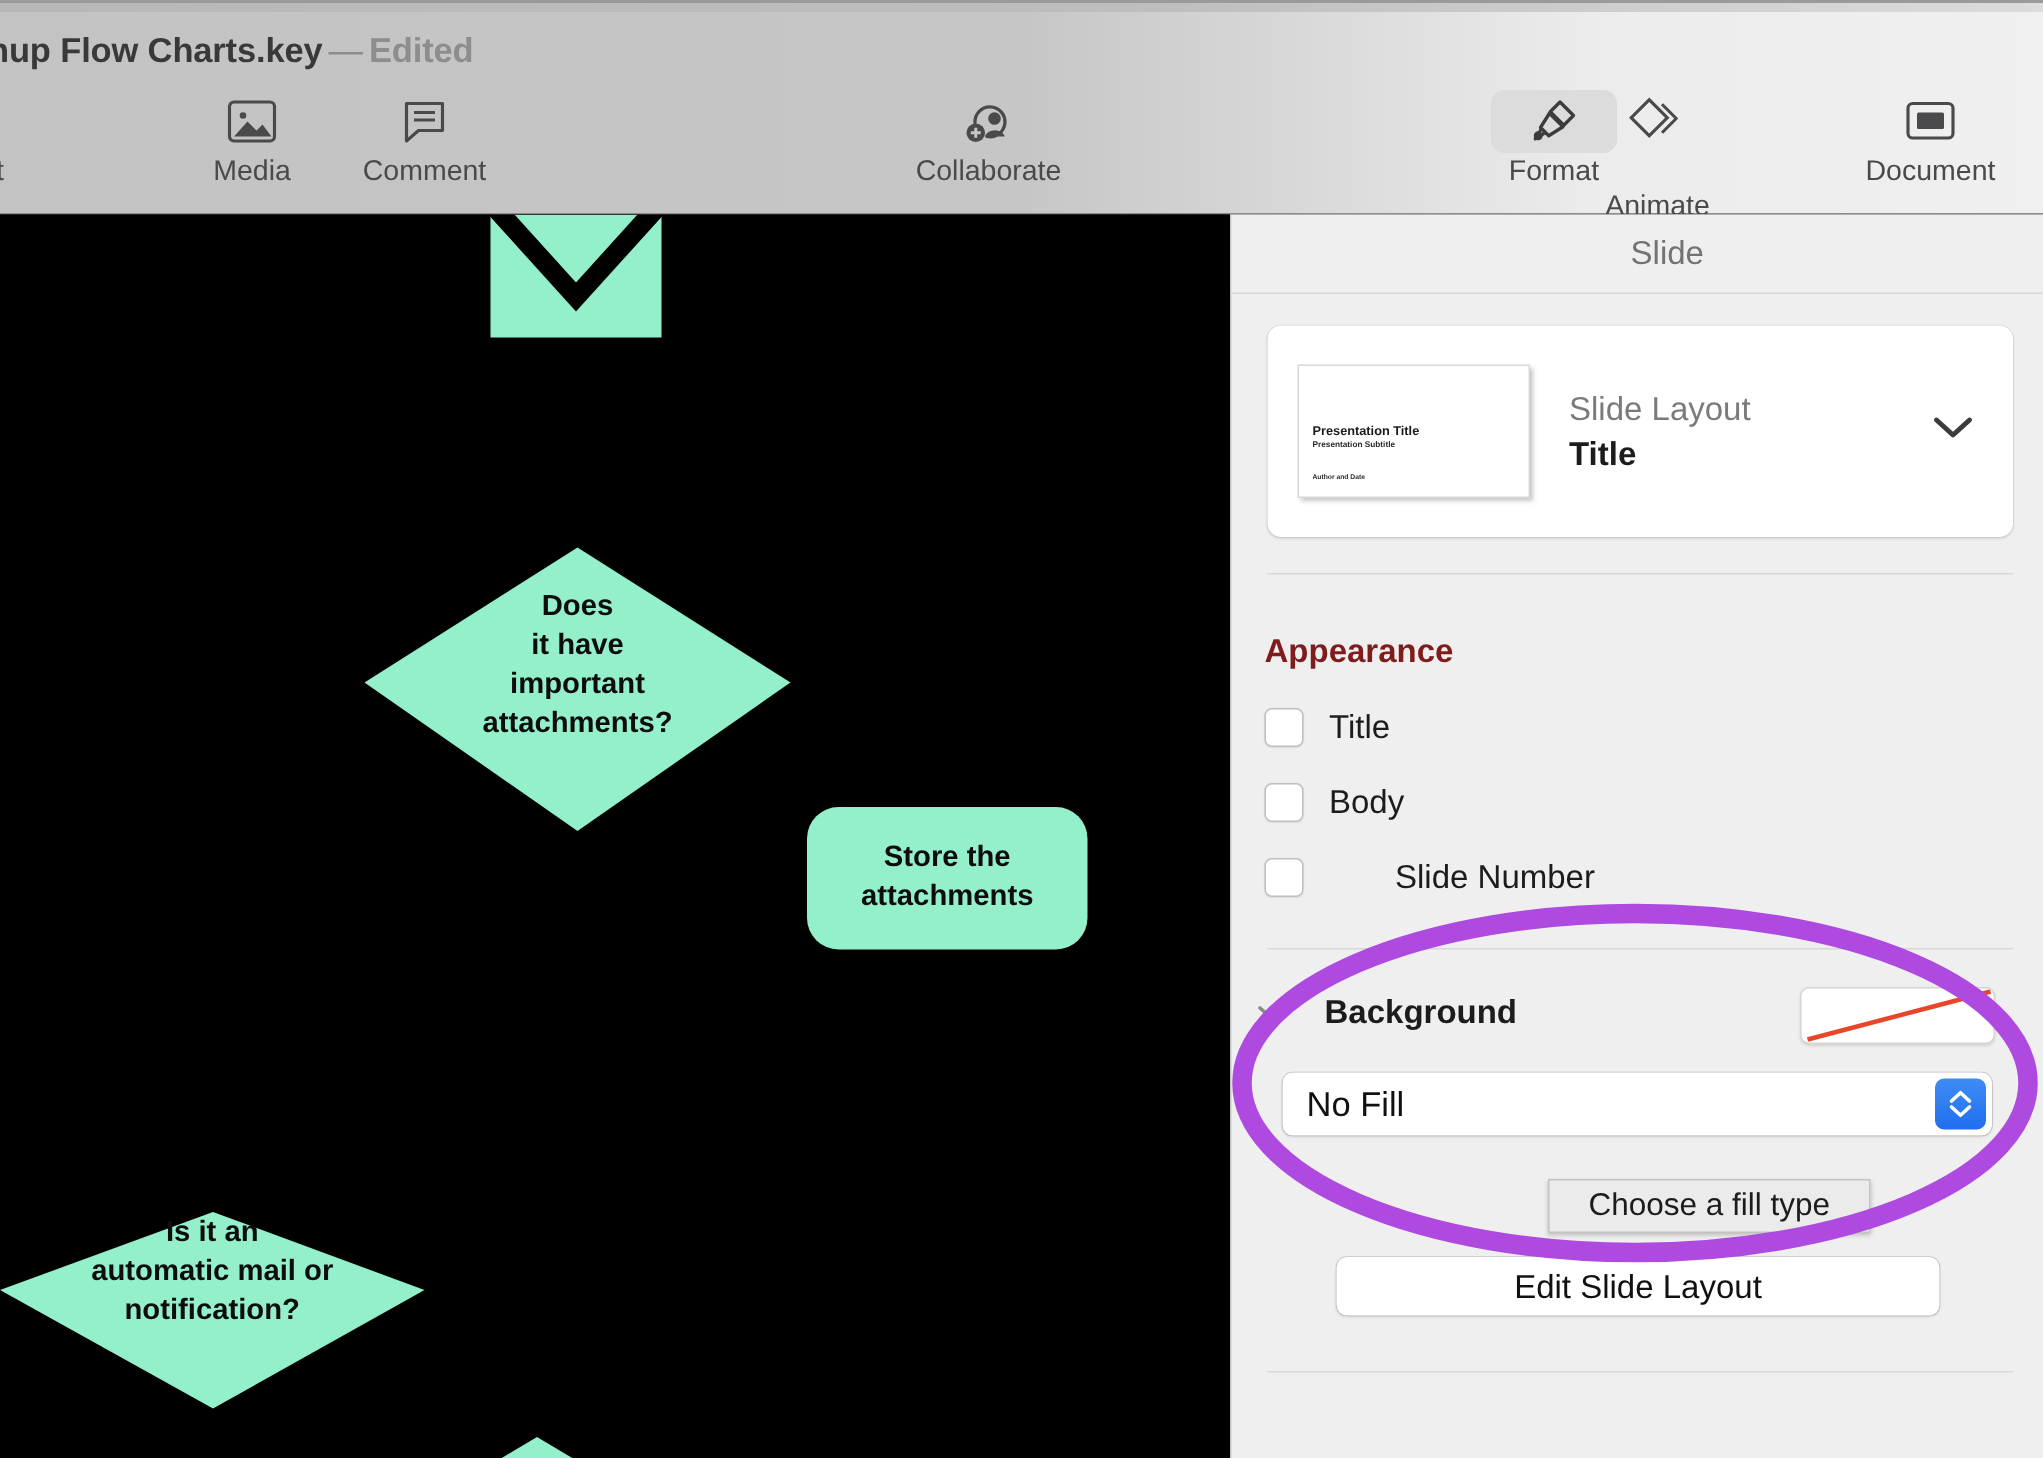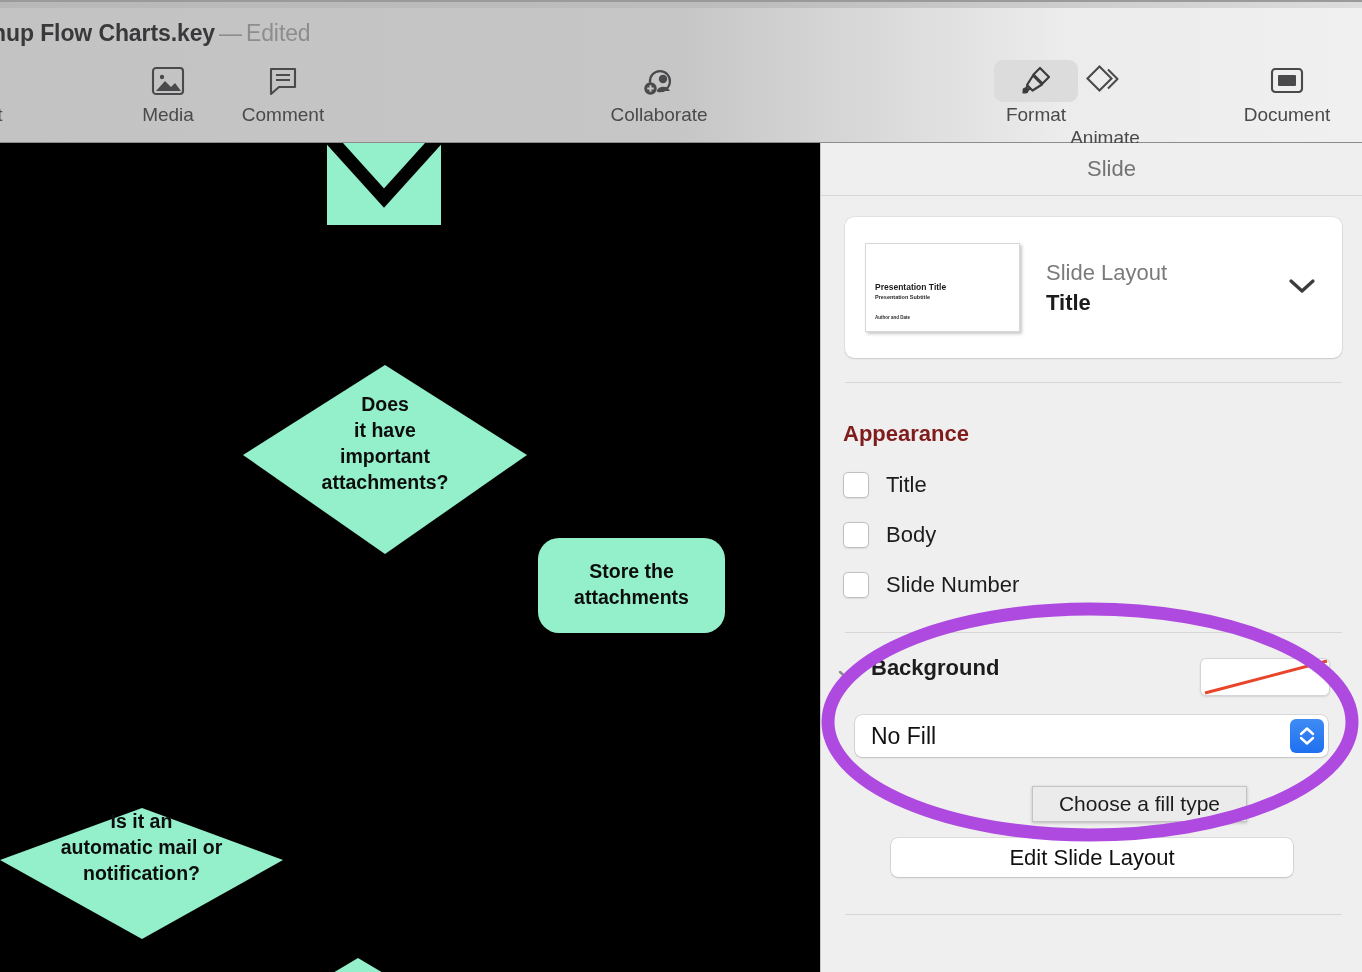--- a/index.html
+++ b/index.html
@@ -23,21 +23,21 @@
     background:linear-gradient(to right,#c3c3c3 0%,#c6c6c6 50%,#ececec 78%,#f0f0f0 100%);
     box-sizing:border-box;
     border-bottom:1px solid #8c8c8c;
   }
   .doc-title{
     position:absolute;left:-8px;top:12px;
     font-size:23px;font-weight:bold;color:#39393b;white-space:nowrap;
     letter-spacing:-0.1px;
   }
   .doc-dash{color:#8d8d8d;font-weight:400;padding:0 4px;}
-  .doc-edited{color:#8d8d8d;font-weight:400;}
+  .doc-edited{color:#8d8d8d;font-weight:700;}
 
   .tb-item{
     position:absolute;top:52px;
     display:flex;flex-direction:column;align-items:center;
     width:96px;
   }
   .tb-label{font-size:19px;color:#4a4a4c;margin-top:2px;white-space:nowrap;}
 
   .tb-item.sel .tb-iconbox{
     background:#dcdcdc;border-radius:9px;
@@ -96,21 +96,21 @@
     position:absolute;left:22px;font-size:22px;font-weight:bold;color:#7f1d1d;
   }
   .chk-row{position:absolute;left:22px;display:flex;align-items:center;}
   .chk{
     width:26px;height:26px;border-radius:5px;background:#fff;
     border:1px solid #c0c0c0;box-sizing:border-box;
     box-shadow:0 0.5px 1px rgba(0,0,0,.08);
   }
   .chk-label{font-size:22px;color:#1c1c1c;margin-left:17px;}
 
-  .bg-row{position:absolute;left:14px;top:655px;width:510px;height:40px;display:flex;}
+  .bg-row{position:absolute;left:14px;top:655px;width:510px;height:40px;display:flex;align-items:center;gap:12px;}
   .disc{width:26px;display:flex;align-items:center;justify-content:center;}
   .bg-title{font-size:22px;font-weight:bold;color:#1c1c1c;margin-left:10px;}
   .color-well{
     position:absolute;left:1200px;top:658px;width:130px;height:38px;
     background:#fff;border-radius:6px;
     border:1px solid #d5d5d5;box-sizing:border-box;
     box-shadow:0 1px 2px rgba(0,0,0,.12);
     overflow:hidden;
   }
 
@@ -294,21 +294,21 @@
     <div class="chk-row" style="top:329px;">
       <div class="chk"></div>
       <div class="chk-label">Title</div>
     </div>
 
     <div class="chk-row" style="top:379px;">
       <div class="chk"></div>
       <div class="chk-label">Body</div>
     </div>
 
-    <div class="chk-row" style="top:429px;">
+    <div class="chk-row" style="top:429px;gap:44px;">
       <div class="chk"></div>
       <div class="chk-label">Slide Number</div>
     </div>
 
     <div class="divider" style="top:489px;"></div>
 
     <div class="bg-row" style="top:512px;">
       <div class="disc">
         <svg width="22" height="14" viewBox="0 0 22 14">
           <path d="M3 4 L11 11 L19 4" fill="none" stroke="#8b8b8b" stroke-width="2.4" stroke-linecap="round" stroke-linejoin="round"></path>

